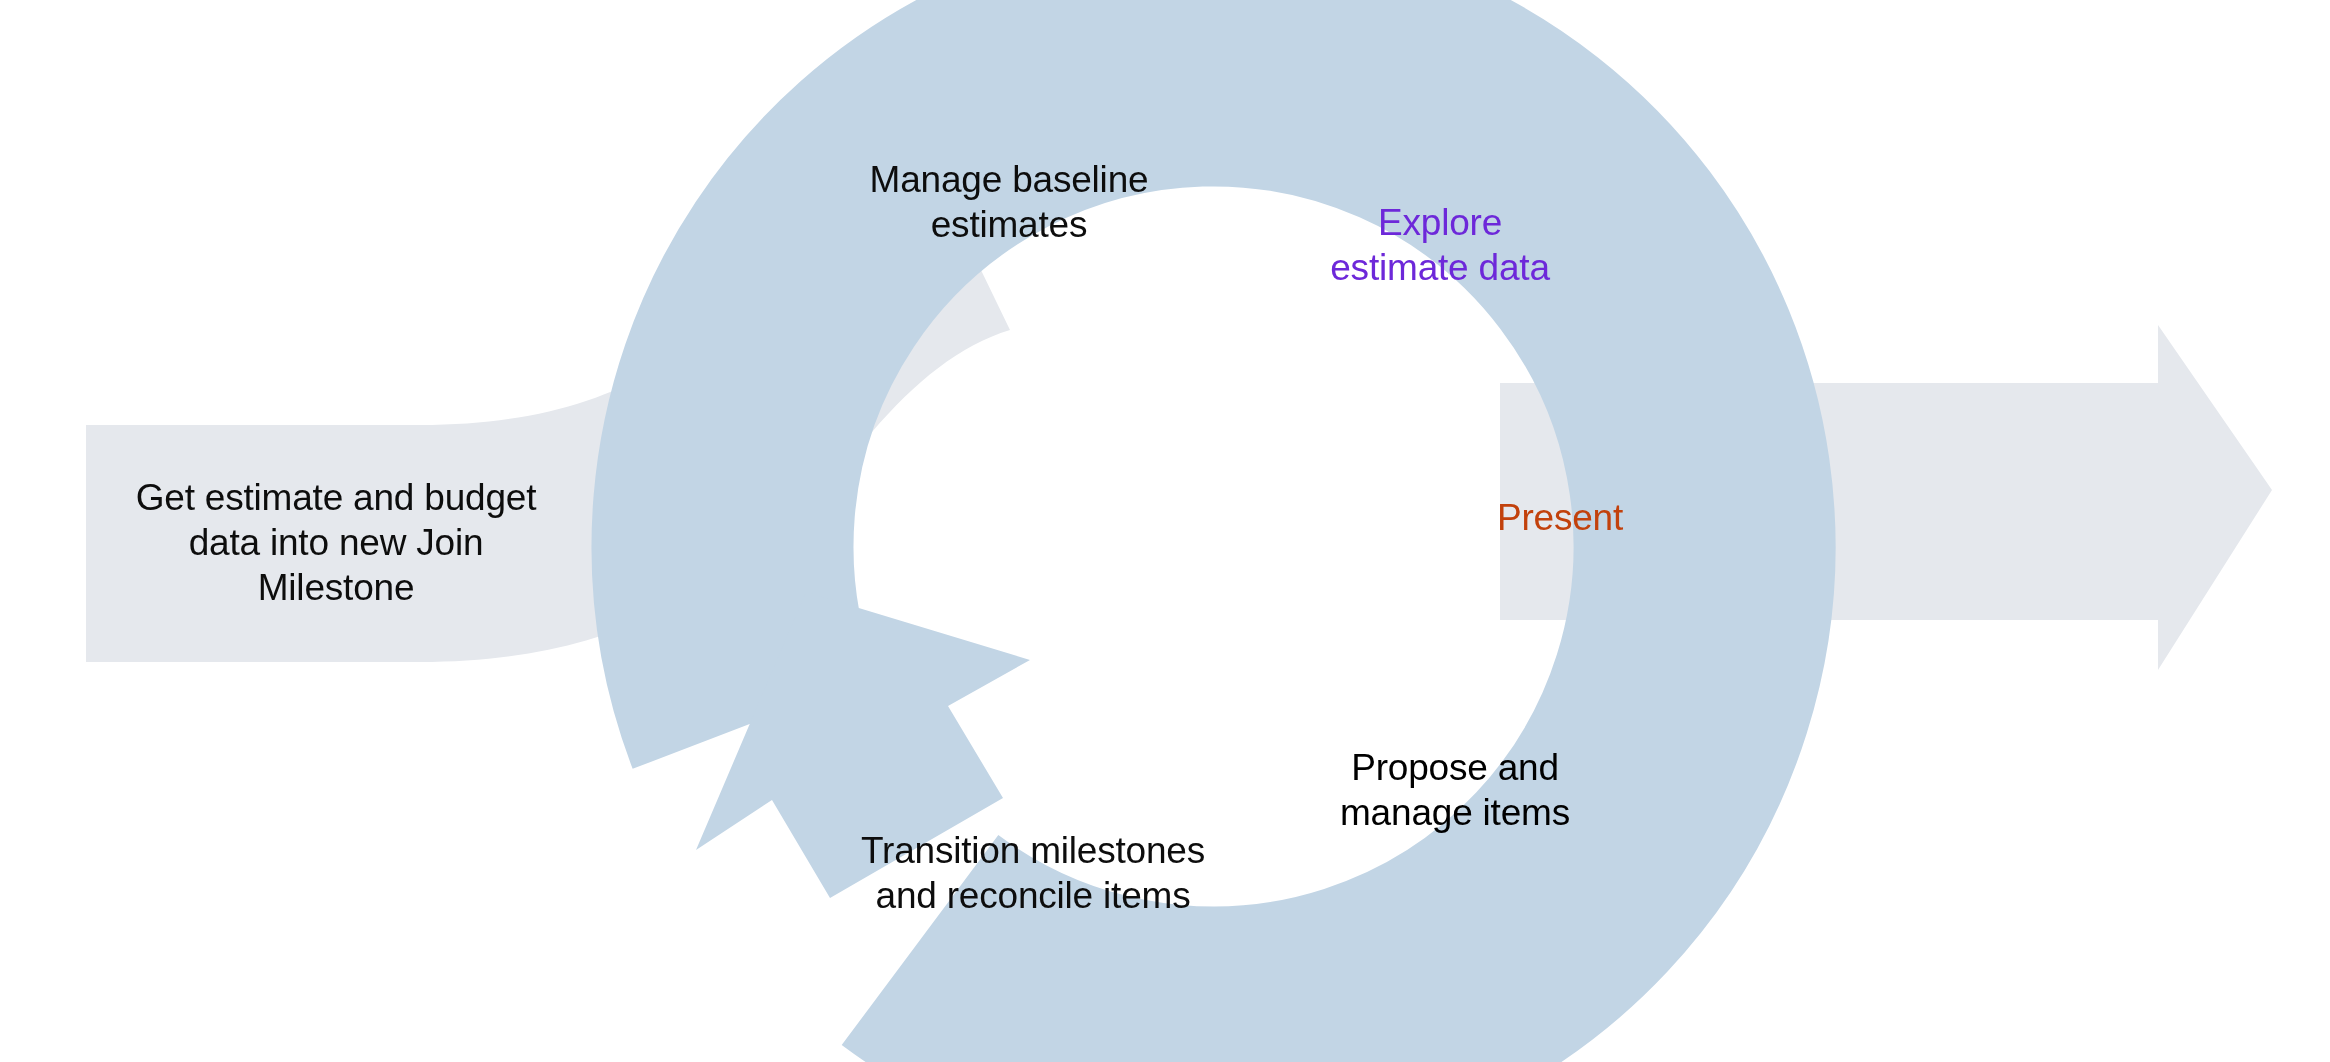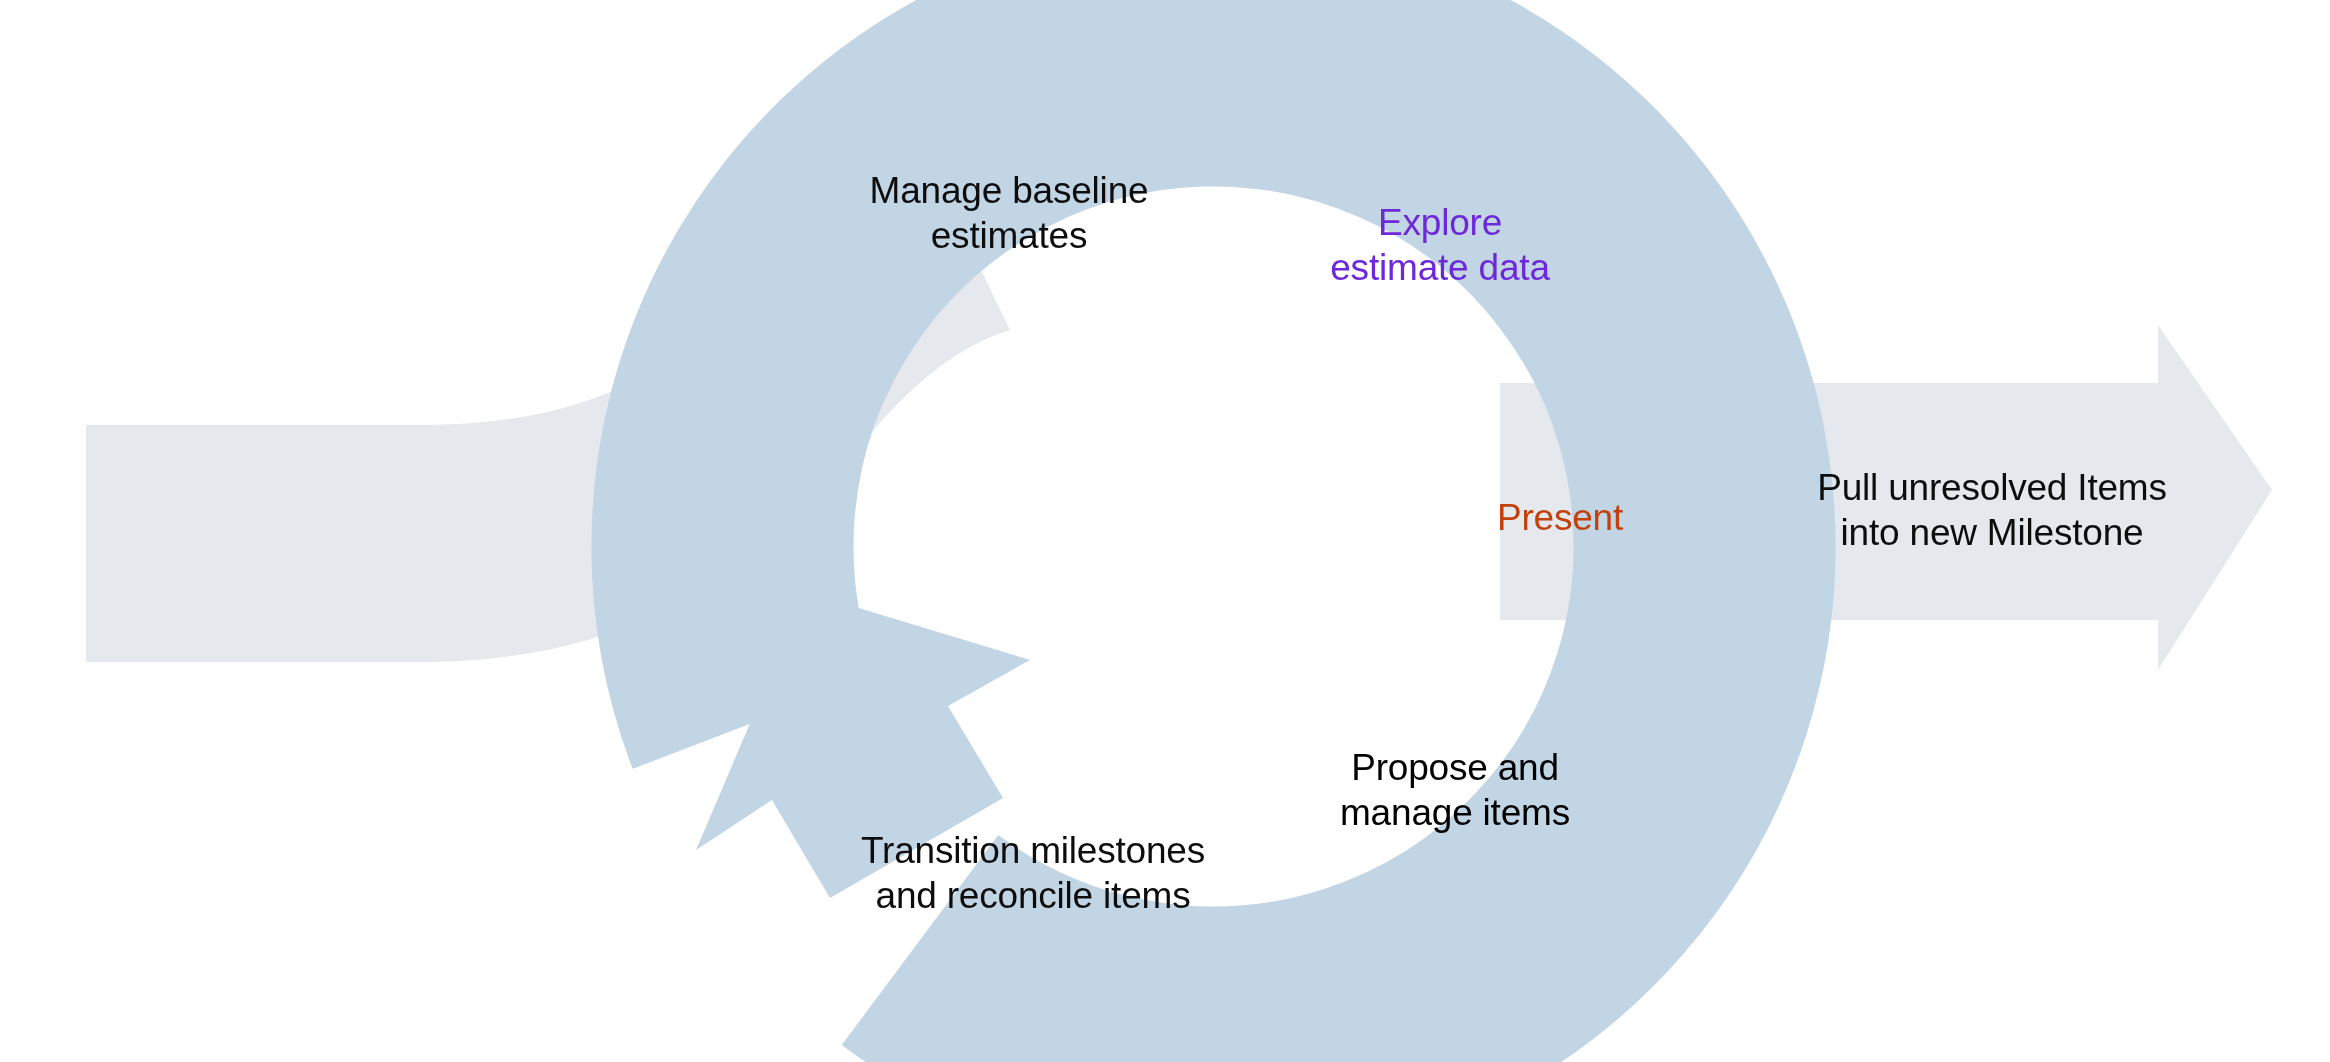--- a/index.html
+++ b/index.html
@@ -33,21 +33,21 @@
     font-family: "Liberation Sans", sans-serif;
     font-size: 37px;
     line-height: 1.22;
     text-align: center;
     white-space: pre-line;
     letter-spacing: -0.2px;
     pointer-events: auto;
   }
   
   #label-get-estimate   { left: 86px;   top: 475px;  width: 500px; }
-  #label-manage-baseline{ left: 814px;  top: 168px;  width: 390px; }
+  #label-manage-baseline{ left: 814px;  top: 157px;  width: 390px; }
   #label-explore        { left: 1265px; top: 200px;  width: 350px; }
   #label-present        { left: 1440px; top: 495px;  width: 240px; }
   #label-propose        { left: 1295px; top: 745px;  width: 320px; }
   #label-transition     { left: 818px;  top: 828px;  width: 430px; }
   #label-pull-unresolved{ left: 1757px; top: 465px;  width: 470px; }
 </style>
 </head>
 <body>
 
 <div id="diagram-root" style="background: rgb(255, 255, 255);">
@@ -113,31 +113,32 @@
 
     <g>
       <path d="M 760 300
                C 812 244 866 205 918 182
                L 1005 338
                C 952 360 900 400 858 450
                Z" fill="#e5e8ed" opacity="0.0"></path>
     </g>
   </svg>
 
+  <div class="label" id="label-get-estimate" style="color: rgb(13, 13, 13);">Get estimate and budget
+data into new Join
+Milestone</div>
 
   <div class="label" id="label-manage-baseline" style="color: rgb(13, 13, 13);">Manage baseline
 estimates</div>
 
   <div class="label" id="label-explore" style="color: #6d28d9;">Explore
 estimate data</div>
 
   <div class="label" id="label-present" style="color: #c2410c;">Present</div>
 
   <div class="label" id="label-propose" style="color: #000000;">Propose and
 manage items</div>
 
   <div class="label" id="label-transition" style="color: rgb(13, 13, 13);">Transition milestones
 and reconcile items</div>
 
-  <div class="label" id="label-pull-unresolved" style="color: rgb(13, 13, 13);">Pull unresolved Items
-into new Milestone</div>
 
 </div>
 
 </body></html>

